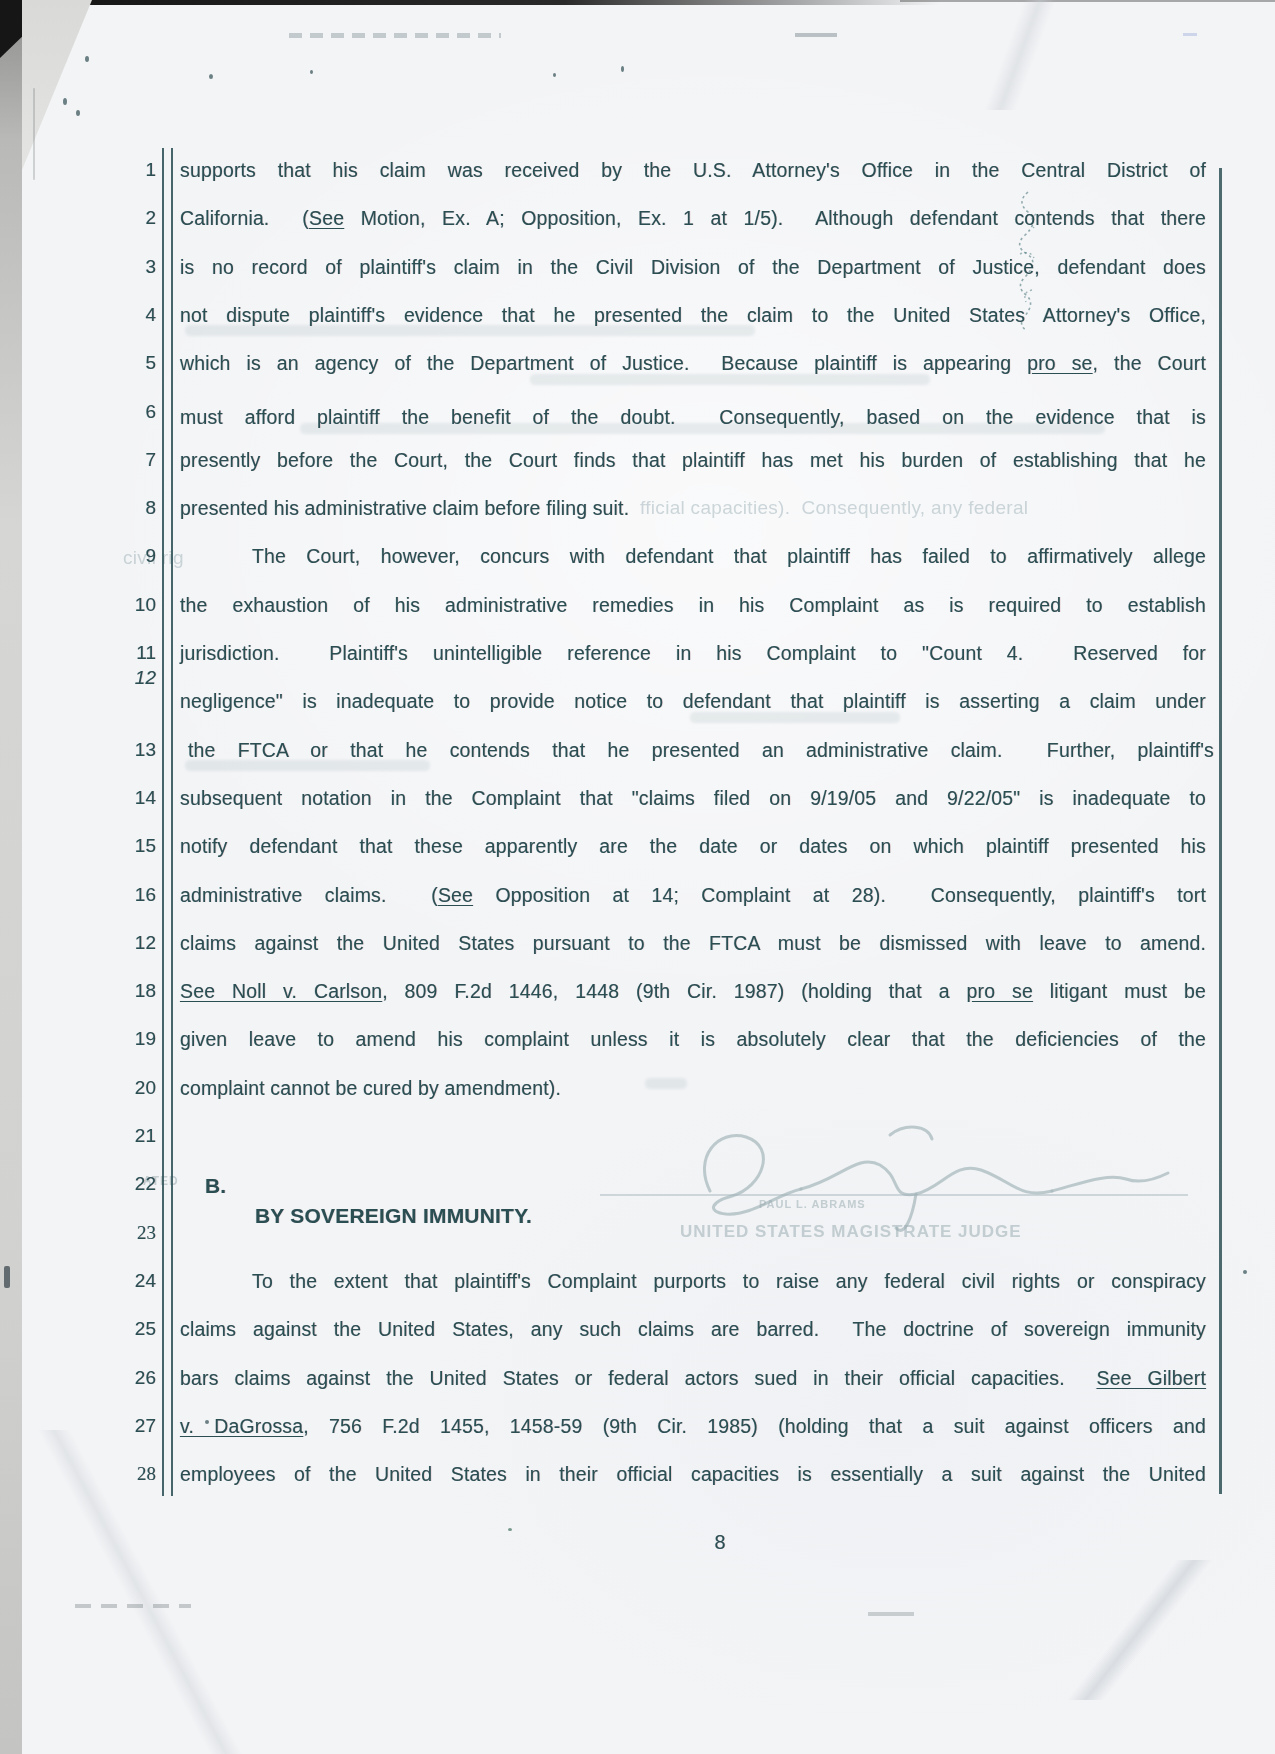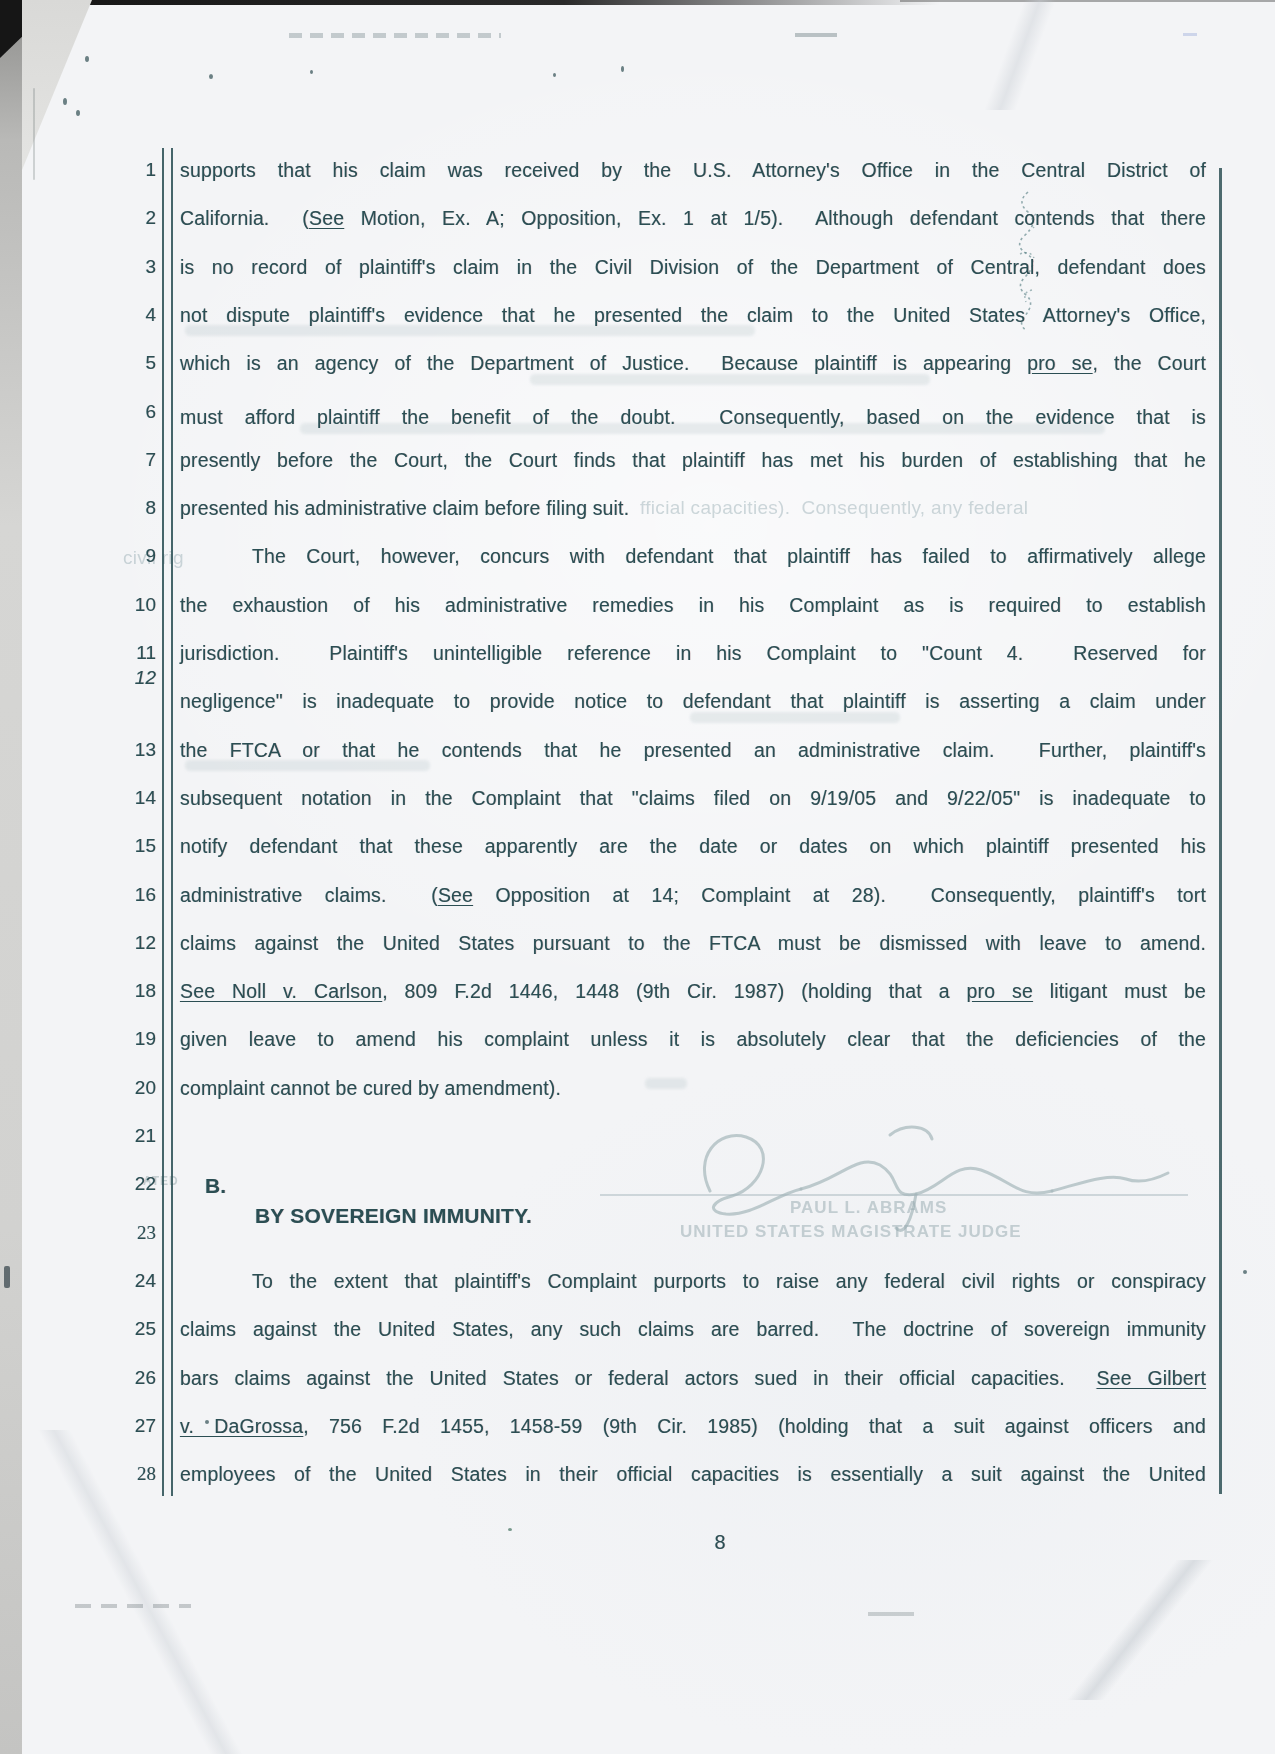--- a/index.html
+++ b/index.html
@@ -126,58 +126,58 @@
 <svg style="position:absolute;left:560px;top:1095px;" width="680" height="160" viewBox="0 0 680 160">
   <g fill="none" stroke="rgba(165,182,187,0.7)" stroke-width="3" stroke-linecap="round">
     <path d="M150,96 C133,62 158,34 186,42 C217,52 203,92 172,101 C150,107 147,117 166,119 C192,121 216,100 241,94"></path>
     <path d="M241,94 C280,84 298,58 320,70 C342,83 330,104 356,99 C382,93 394,66 421,75 C452,86 459,104 492,96"></path>
     <path d="M356,99 C352,124 344,142 336,133"></path>
     <path d="M492,96 C522,88 548,78 566,84 C580,89 596,84 608,78"></path>
     <path d="M330,40 C345,28 368,30 372,44"></path>
   </g>
 </svg>
 <div id="sig-rule"></div>
-<div class="ghost-caps" style="left:790px;top:1198px;font-size:17px;">PAUL L. ABRAMS</div>
+<div class="ghost-caps" style="left:759px;top:1198px;font-size:11px;">PAUL L. ABRAMS</div>
 <div class="ghost-caps" style="left:680px;top:1222px;font-size:17px;">UNITED STATES MAGISTRATE JUDGE</div>
 
 <svg style="position:absolute;left:1000px;top:188px;" width="52" height="148" viewBox="0 0 52 148">
   <path d="M28,4 q-12,10 0,20 t-4,24 q-10,10 3,18 t-3,24 q-8,9 2,17 t-2,22 q-6,8 3,14" fill="none" stroke="rgba(63,109,114,0.55)" stroke-width="1.6" stroke-dasharray="2.5,3"></path>
   <path d="M36,26 q-8,6 -2,14 M20,66 q10,-4 14,4 M32,102 q-10,2 -6,12" fill="none" stroke="rgba(63,109,114,0.45)" stroke-width="1.4" stroke-dasharray="2,3"></path>
 </svg>
 
 <div id="left-rule"></div>
 <div id="right-rule"></div>
 
 <div id="lines-layer">
     <div class="num scan-ink" style="top: 157px;">1</div>
     <div class="tline scan-ink just" style="top: 157px;"><span>supports that his claim was received by the U.S. Attorney's Office in the Central District of</span></div>
     <div class="num scan-ink" style="top: 205.3px;">2</div>
     <div class="tline scan-ink just" style="top: 205.3px;"><span>California.  (</span><span class="u">See</span><span> Motion, Ex. A; Opposition, Ex. 1 at 1/5).  Although defendant contends that there</span></div>
     <div class="num scan-ink" style="top: 253.6px;">3</div>
-    <div class="tline scan-ink just" style="top: 253.6px;"><span>is no record of plaintiff's claim in the Civil Division of the Department of Central, defendant does</span></div>
+    <div class="tline scan-ink just" style="top: 253.6px;"><span>is no record of plaintiff's claim in the Civil Division of the Department of Justice, defendant does</span></div>
     <div class="num scan-ink" style="top: 301.9px;">4</div>
     <div class="tline scan-ink just" style="top: 301.9px;"><span>not dispute plaintiff's evidence that he presented the claim to the United States Attorney's Office,</span></div>
     <div class="num scan-ink" style="top: 350.2px;">5</div>
     <div class="tline scan-ink just" style="top: 350.2px;"><span>which is an agency of the Department of Justice.  Because plaintiff is appearing </span><span class="u">pro se</span><span>, the Court</span></div>
     <div class="num scan-ink" style="top: 398.5px;">6</div>
     <div class="tline scan-ink just" style="top: 404px;"><span>must afford plaintiff the benefit of the doubt.  Consequently, based on the evidence that is</span></div>
     <div class="num scan-ink" style="top: 446.8px;">7</div>
     <div class="tline scan-ink just" style="top: 446.8px;"><span>presently before the Court, the Court finds that plaintiff has met his burden of establishing that he</span></div>
     <div class="num scan-ink" style="top: 495.1px;">8</div>
     <div class="tline scan-ink" style="top: 495.1px;"><span>presented his administrative claim before filing suit.</span></div>
     <div class="num scan-ink" style="top: 543.4px;">9</div>
     <div class="tline scan-ink just" style="top: 543.4px; text-indent: 72px;"><span>The Court, however, concurs with defendant that plaintiff has failed to affirmatively allege</span></div>
     <div class="num scan-ink" style="top: 591.7px;">10</div>
     <div class="tline scan-ink just" style="top: 591.7px;"><span>the exhaustion of his administrative remedies in his Complaint as is required to establish</span></div>
     <div class="num scan-ink" style="top: 640px;">11</div>
     <div class="tline scan-ink just" style="top: 640px;"><span>jurisdiction.  Plaintiff's unintelligible reference in his Complaint to "Count 4.  Reserved for</span></div>
     <div class="num scan-ink" style="top: 665px; font-style: italic;">12</div>
     <div class="tline scan-ink just" style="top: 688.3px;"><span>negligence" is inadequate to provide notice to defendant that plaintiff is asserting a claim under</span></div>
     <div class="num scan-ink" style="top: 736.6px;">13</div>
-    <div class="tline scan-ink just" style="top: 736.6px;"><span>the FTCA or that he contends that he presented an administrative claim.  Further, plaintiff's</span></div>
+    <div class="tline scan-ink just" style="top: 736.6px; margin-left: 8px;"><span>the FTCA or that he contends that he presented an administrative claim.  Further, plaintiff's</span></div>
     <div class="num scan-ink" style="top: 784.9px;">14</div>
     <div class="tline scan-ink just" style="top: 784.9px;"><span>subsequent notation in the Complaint that "claims filed on 9/19/05 and 9/22/05" is inadequate to</span></div>
     <div class="num scan-ink" style="top: 833.2px;">15</div>
     <div class="tline scan-ink just" style="top: 833.2px;"><span>notify defendant that these apparently are the date or dates on which plaintiff presented his</span></div>
     <div class="num scan-ink" style="top: 881.5px;">16</div>
     <div class="tline scan-ink just" style="top: 881.5px;"><span>administrative claims.  (</span><span class="u">See</span><span> Opposition at 14; Complaint at 28).  Consequently, plaintiff's tort</span></div>
     <div class="num scan-ink" style="top: 929.8px;">12</div>
     <div class="tline scan-ink just" style="top: 929.8px;"><span>claims against the United States pursuant to the FTCA must be dismissed with leave to amend.</span></div>
     <div class="num scan-ink" style="top: 978.1px;">18</div>
     <div class="tline scan-ink just" style="top: 978.1px;"><span class="u">See Noll v. Carlson</span><span>, 809 F.2d 1446, 1448 (9th Cir. 1987) (holding that a </span><span class="u">pro se</span><span> litigant must be</span></div>

